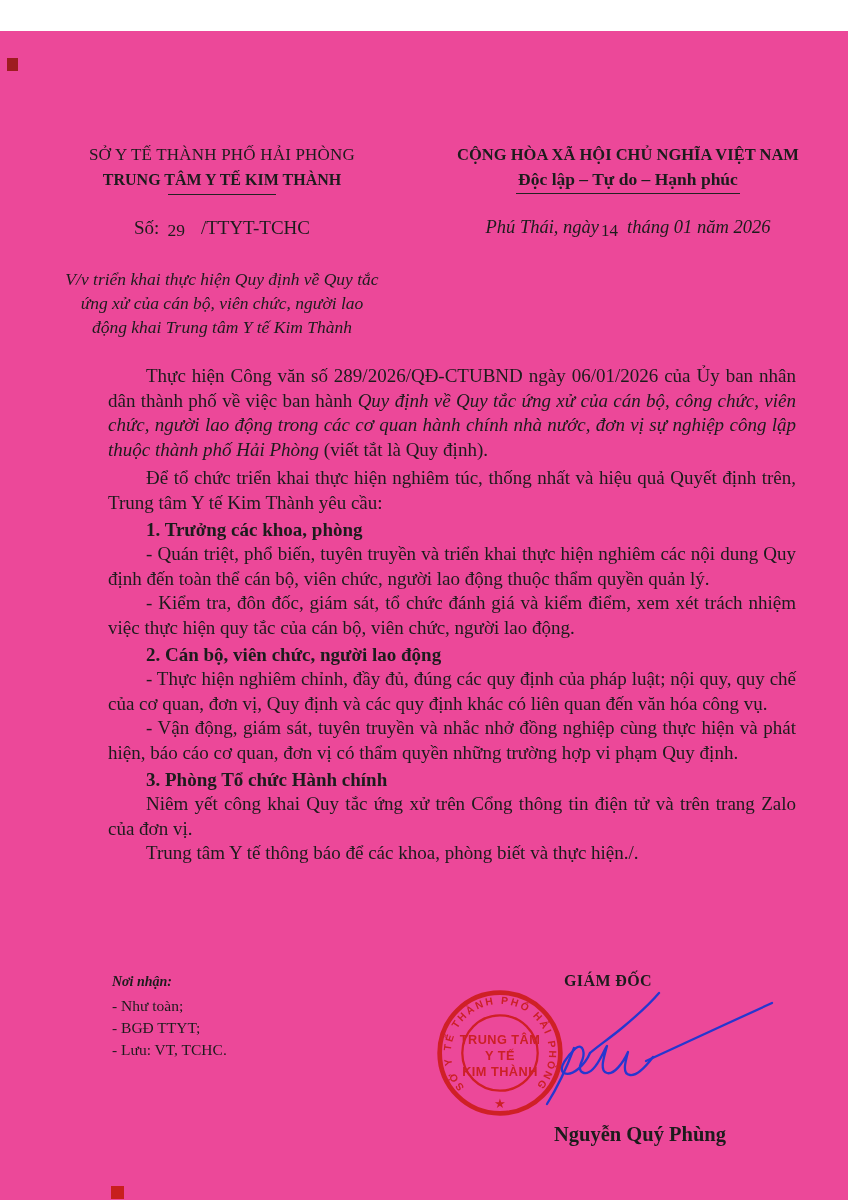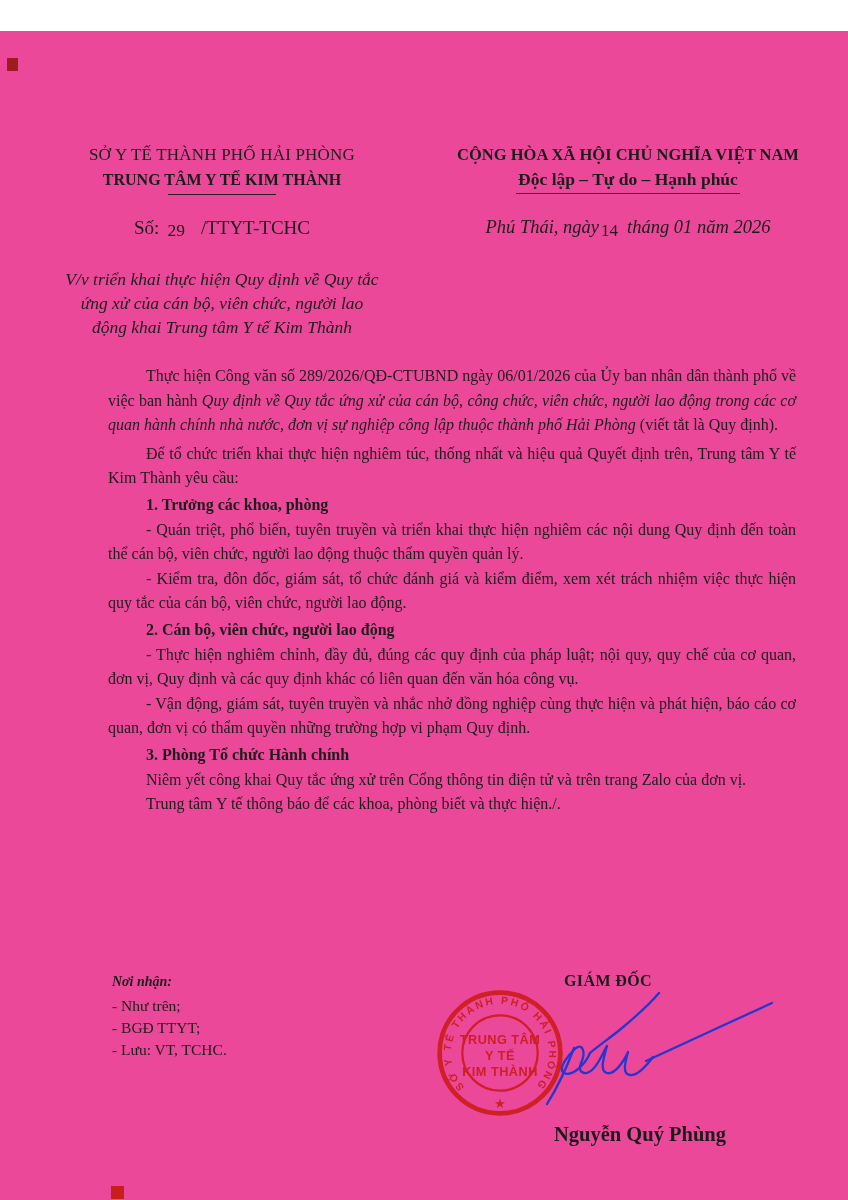--- a/index.html
+++ b/index.html
@@ -42,21 +42,21 @@
 
   .subject {
     position:absolute; left:44px; top:236px; width:356px;
     text-align:center; font-style:italic; font-size:17.5px; line-height:24px;
   }
 
   
   .doc-body {
     position:absolute; left:0; top:333px; width:848px;
     padding:0 52px 0 108px; box-sizing:border-box;
-    font-size:16px; line-height:24.6px; text-align:justify;
+    font-size:19px; line-height:24.6px; text-align:justify;
   }
   .doc-body p { margin:0; text-indent:38px; }
   .doc-body p.gap { margin-top:4px; }
   .doc-body .sec-heading { font-weight:bold; text-align:left; margin-top:2px; }
 
   
   .recipients { position:absolute; left:112px; top:940px; font-size:15.5px; line-height:22px; }
   .recipients-label { font-weight:bold; font-style:italic; font-size:14px; margin-bottom:2px; }
 
   .signer-title {
@@ -115,21 +115,21 @@
     <p class="sec-heading">2. Cán bộ, viên chức, người lao động</p>
     <p>- Thực hiện nghiêm chỉnh, đầy đủ, đúng các quy định của pháp luật; nội quy, quy chế của cơ quan, đơn vị, Quy định và các quy định khác có liên quan đến văn hóa công vụ.</p>
     <p>- Vận động, giám sát, tuyên truyền và nhắc nhở đồng nghiệp cùng thực hiện và phát hiện, báo cáo cơ quan, đơn vị có thẩm quyền những trường hợp vi phạm Quy định.</p>
     <p class="sec-heading">3. Phòng Tổ chức Hành chính</p>
     <p>Niêm yết công khai Quy tắc ứng xử trên Cổng thông tin điện tử và trên trang Zalo của đơn vị.</p>
     <p>Trung tâm Y tế thông báo để các khoa, phòng biết và thực hiện./.</p>
   </div>
 
   <div class="recipients">
     <div class="recipients-label">Nơi nhận:</div>
-    <div>- Như trên;</div>
+    <div>- Như toàn;</div>
     <div>- BGĐ TTYT;</div>
     <div>- Lưu: VT, TCHC.</div>
   </div>
 
   <div class="signer-title">GIÁM ĐỐC</div>
   <div class="signer-name">Nguyễn Quý Phùng</div>
 
   <div class="stamp-wrap">
     <svg viewBox="-70 -70 140 140" xmlns="http://www.w3.org/2000/svg">
       <defs>

